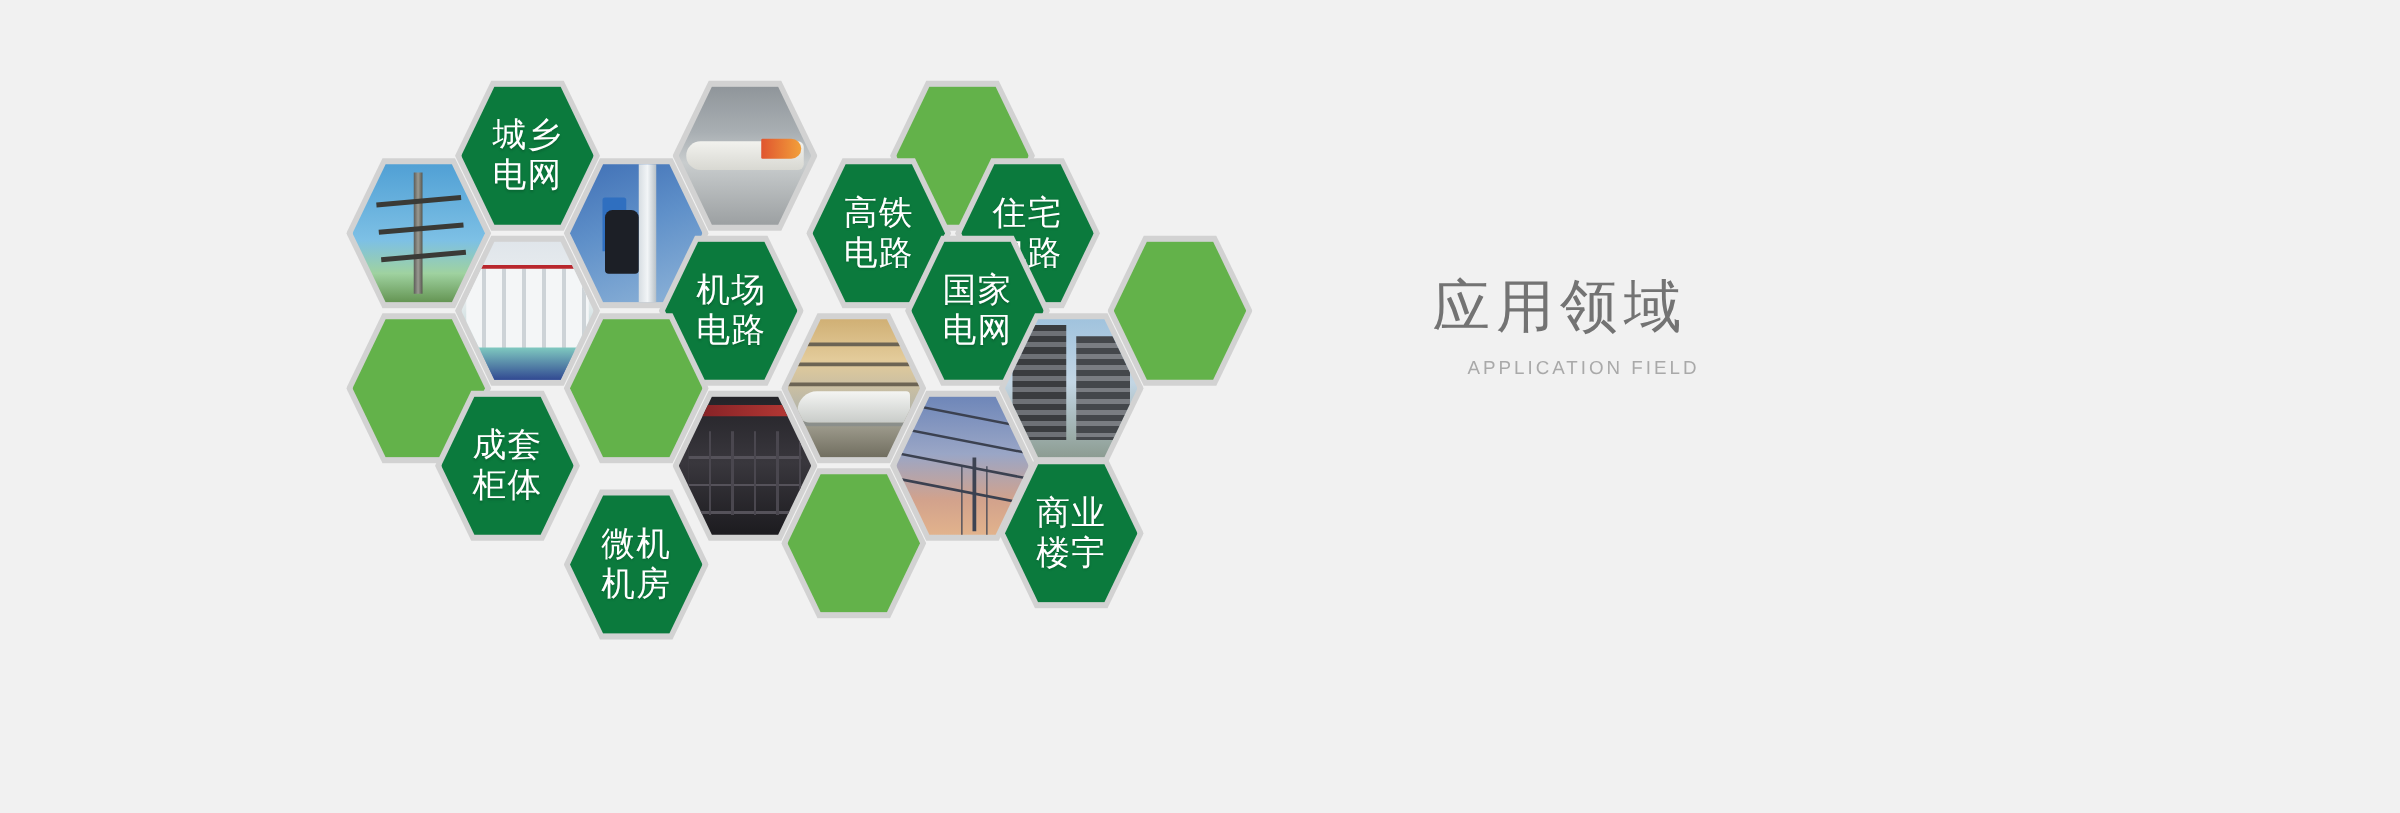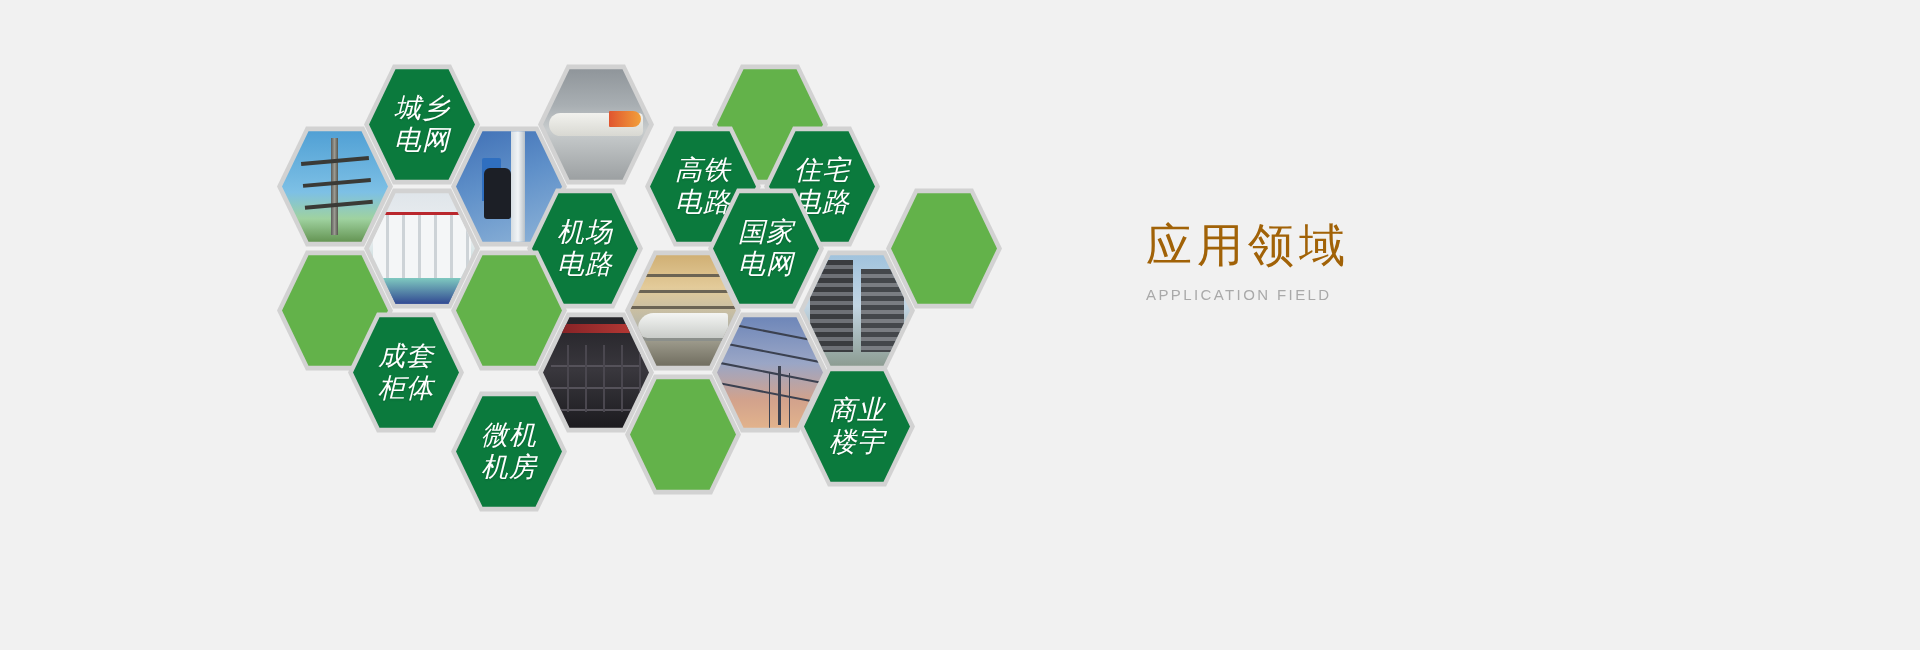--- a/index.html
+++ b/index.html
@@ -19,21 +19,20 @@
     display:flex;align-items:center;justify-content:center;
   }
   
   .hex.ring{ background:#d2d2d2; }
   .hex .inner{
     position:absolute;left:5px;top:5px;
     width:calc(var(--w) - 10px);height:calc(var(--h) - 10px);
     clip-path:polygon(25% 2%,75% 2%,100% 50%,75% 98%,25% 98%,0% 50%);
     display:flex;align-items:center;justify-content:center;
     overflow:hidden;
-    font-style:italic;
   }
   .fill-dark{ background:#0b7a3d; }
   .fill-light{ background:#63b24a; }
 
   .hex-label{
     color:#ffffff;
     font-size:27px;
     line-height:1.16;
     letter-spacing:1px;
     text-align:center;
@@ -105,26 +104,27 @@
   .ph-city:before{content:"";position:absolute;left:6%;top:6%;width:40%;height:80%;
       background:
         repeating-linear-gradient(180deg,#3a3c3f 0 5px,#6e7176 5px 9px);}
   .ph-city:after{content:"";position:absolute;right:6%;top:14%;width:40%;height:72%;
       background:
         repeating-linear-gradient(180deg,#44474b 0 5px,#7a7d82 5px 9px);}
 
   
   #heading{position:absolute;left:1146px;top:222px;width:420px;}
   #heading .zh{
-    color:#a16207;font-size:46px;letter-spacing:5px;line-height:1;
+    color:#737373;font-size:46px;letter-spacing:5px;line-height:1;
     font-weight:400;white-space:nowrap;
   }
   #heading .en{
     color:#a9a9a9;font-size:15px;letter-spacing:2.4px;margin-top:18px;
     white-space:nowrap;
+    margin-left:28px;
   }
 </style>
 </head>
 <body>
 
 <div id="stage">
 
   <div id="hex-grid">
       <div class="hex ring" style="--w: 116px; --h: 125px; left: 364px; top: 62px;">
         <div class="inner fill-dark">
@@ -169,21 +169,21 @@
         <div class="inner">
           <div class="photo ph-cabinet"></div>
         </div>
       </div>
       <div class="hex ring" style="--w: 116px; --h: 125px; left: 527px; top: 186px;">
         <div class="inner fill-dark">
           <span class="hex-label">机场
 电路</span>
         </div>
       </div>
-      <div class="hex ring" style="--w: 116px; --h: 125px; left: 708px; top: 186px;">
+      <div class="hex ring" style="--w: 116px; --h: 125px; left: 724px; top: 186px;">
         <div class="inner fill-dark">
           <span class="hex-label">国家
 电网</span>
         </div>
       </div>
       <div class="hex ring" style="--w: 116px; --h: 125px; left: 799px; top: 248px;">
         <div class="inner">
           <div class="photo ph-city"></div>
         </div>
       </div>

